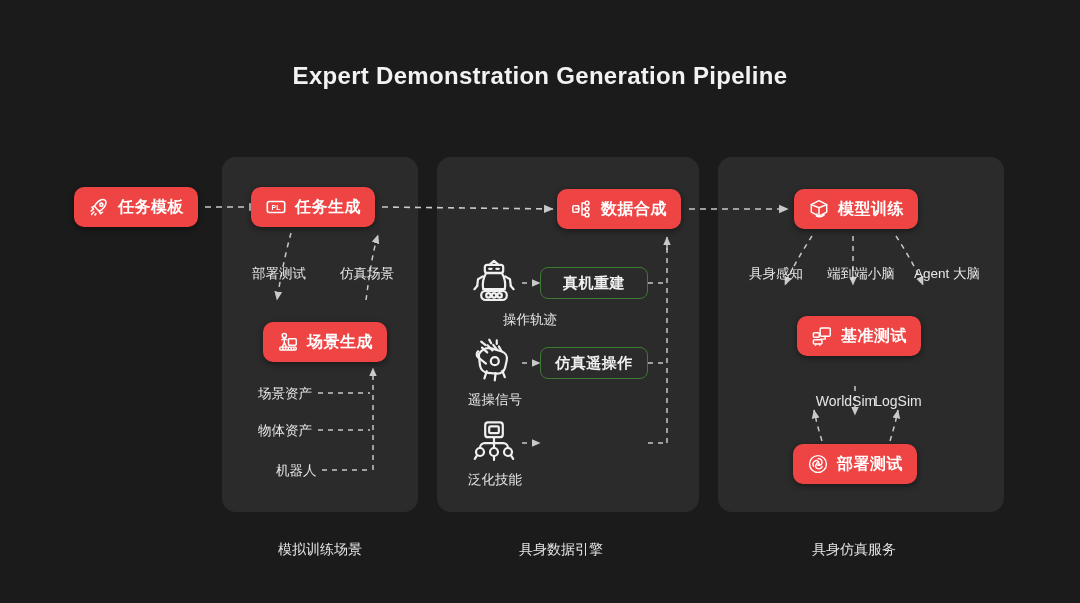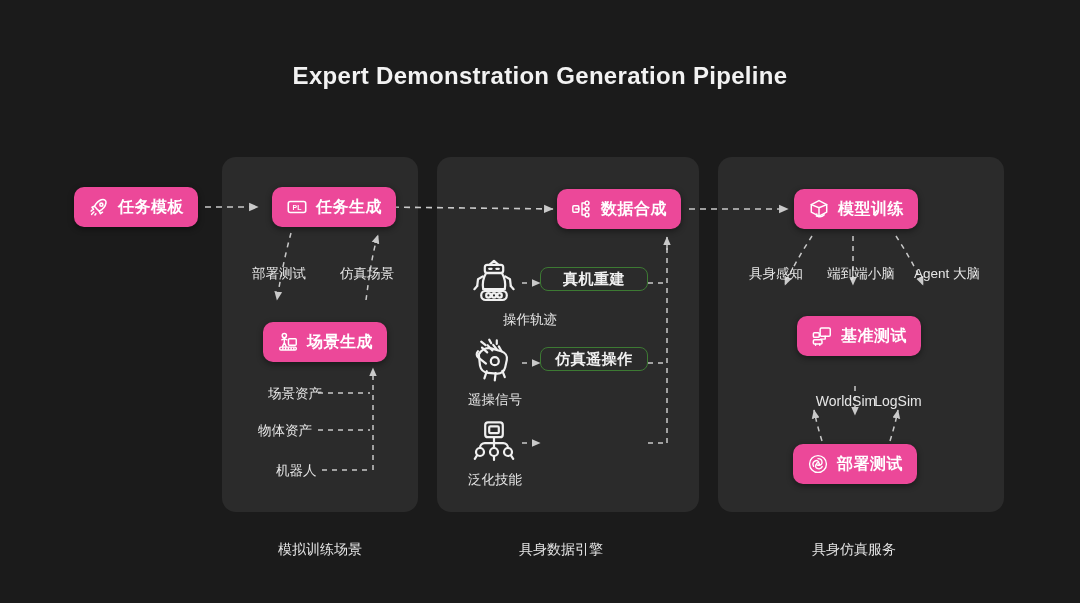--- a/index.html
+++ b/index.html
@@ -29,37 +29,37 @@
     position: absolute;
     font-size: 14px; color: #e3e3e3;
     text-align: center; white-space: nowrap;
     transform: translateX(-50%);
   }
 
   
   .pill {
     position: absolute;
     display: flex; align-items: center; gap: 8px;
-    background: #ec4899;
+    background: #ef4444;
     border-radius: 10px;
     padding: 0 14px;
     height: 40px;
     box-shadow: 0 2px 6px rgba(0,0,0,.45);
   }
   .pill .lbl { font-size: 16px; font-weight: 700; color: #ffffff; white-space: nowrap; letter-spacing: .5px; }
   .pill .ico { width: 22px; height: 22px; flex: 0 0 22px; display:block; }
 
   
   .obox {
     position: absolute;
     display: flex; align-items: center; justify-content: center;
     border: 1.5px solid #3d7a33;
     border-radius: 8px;
     background: transparent;
-    height: 24px;
+    height: 32px;
     padding: 0 12px;
   }
   .obox .lbl { font-size: 15px; font-weight: 700; color: #f0f0f0; white-space: nowrap; letter-spacing: .5px; }
 
   
   .flabel {
     position: absolute;
     font-size: 13.5px; color: #e6e6e6; white-space: nowrap;
     transform: translateX(-50%);
   }
@@ -133,21 +133,21 @@
       <g fill="none" stroke="#fff" stroke-width="1.7" stroke-linecap="round" stroke-linejoin="round">
         <path d="M14.5 4.2c3.2-.9 5.6.4 5.1 3.4-.5 3.3-3.6 7.1-7.3 9L9.6 14 7 11.2C9 7.6 12 5.1 14.5 4.2z"></path>
         <circle cx="14.6" cy="9.5" r="1.7"></circle>
         <path d="M7 11.2 4.4 12.3 6 14.6M12.3 16.6l1.2 2.7 2.3-1.6"></path>
         <path d="M6.4 17.5 4 20M8.6 19.4 7.6 20.6M4.6 15.4 3.4 16.4"></path>
       </g>
     </svg>
     <span class="lbl">任务模板</span>
   </div>
 
-  <div class="pill" style="left:272px;top:187px;">
+  <div class="pill" style="left:251px;top:187px;">
     <svg class="ico" viewBox="0 0 24 24">
       <rect x="2.5" y="6" width="19" height="12" rx="2.2" fill="none" stroke="#fff" stroke-width="1.7"></rect>
       <text x="12" y="15.2" text-anchor="middle" font-size="7.5" font-weight="700" fill="#fff" font-family="'Liberation Sans',sans-serif">PL</text>
     </svg>
     <span class="lbl">任务生成</span>
   </div>
 
   <div class="flabel" style="left:279px;top:265px;">部署测试</div>
   <div class="flabel" style="left:367px;top:265px;">仿真场景</div>
 
@@ -157,21 +157,21 @@
         <circle cx="8" cy="5" r="2.3"></circle>
         <path d="M8 7.6v5M5.2 9.6 8 8.4l2.8 1.2M6 17 8 12.6 10 17"></path>
         <rect x="12.5" y="8.5" width="8.5" height="7" rx="1"></rect>
         <rect x="3" y="17.6" width="18" height="3.2" rx="1.2"></rect>
         <path d="M6.4 18.6v1.2M9.4 18.6v1.2M12.4 18.6v1.2M15.4 18.6v1.2M18.4 18.6v1.2"></path>
       </g>
     </svg>
     <span class="lbl">场景生成</span>
   </div>
 
-  <div class="flabel l" style="left:268px;top:385px;">场景资产</div>
+  <div class="flabel l" style="left:258px;top:385px;">场景资产</div>
   <div class="flabel l" style="left:258px;top:422px;">物体资产</div>
   <div class="flabel l" style="left:276px;top:462px;">机器人</div>
 
   <div class="pill" style="left:557px;top:189px;">
     <svg class="ico" viewBox="0 0 24 24">
       <g fill="none" stroke="#fff" stroke-width="1.6" stroke-linecap="round">
         <rect x="2" y="8.5" width="6.5" height="7" rx="1.2"></rect>
         <path d="M5.2 12h3.6"></path>
         <path d="M12 12h3M12 5.5h3M12 18.5h3M12 5.5v13"></path>
         <circle cx="17.5" cy="5.5" r="2.1"></circle>

